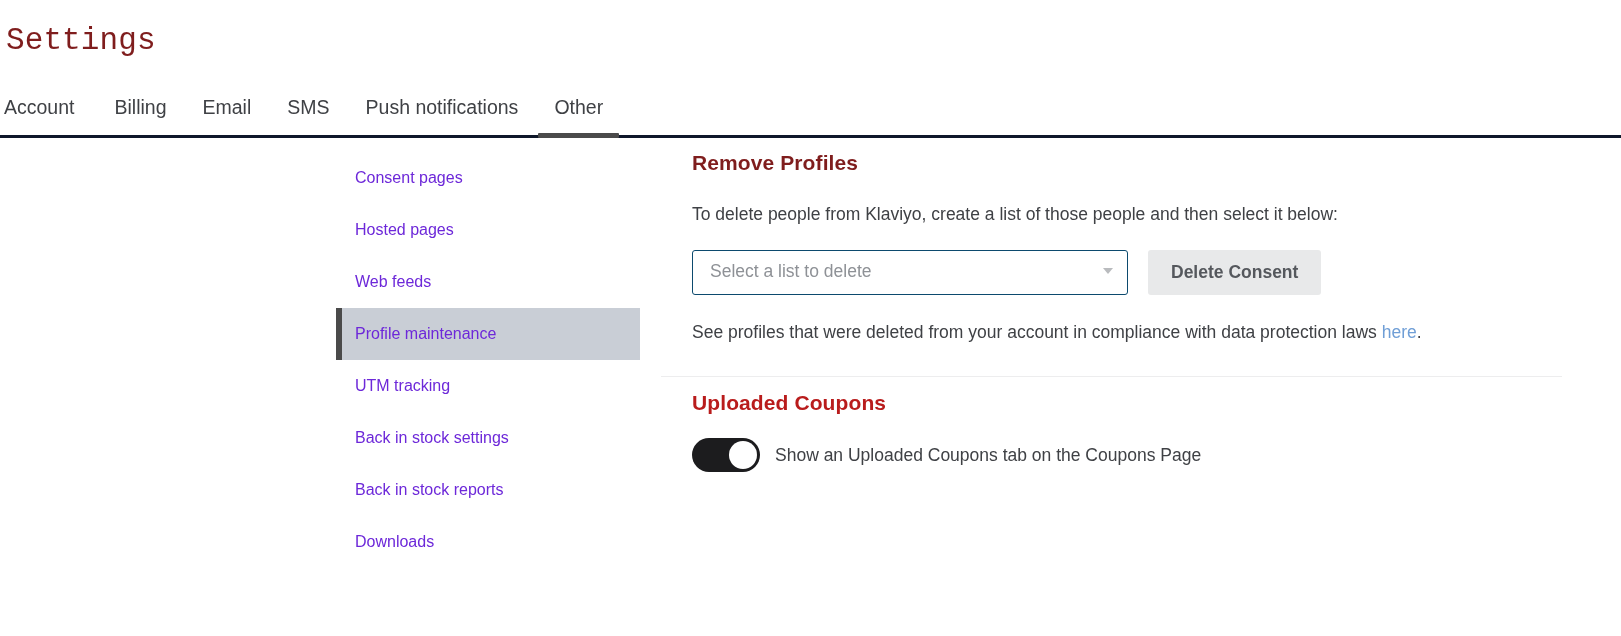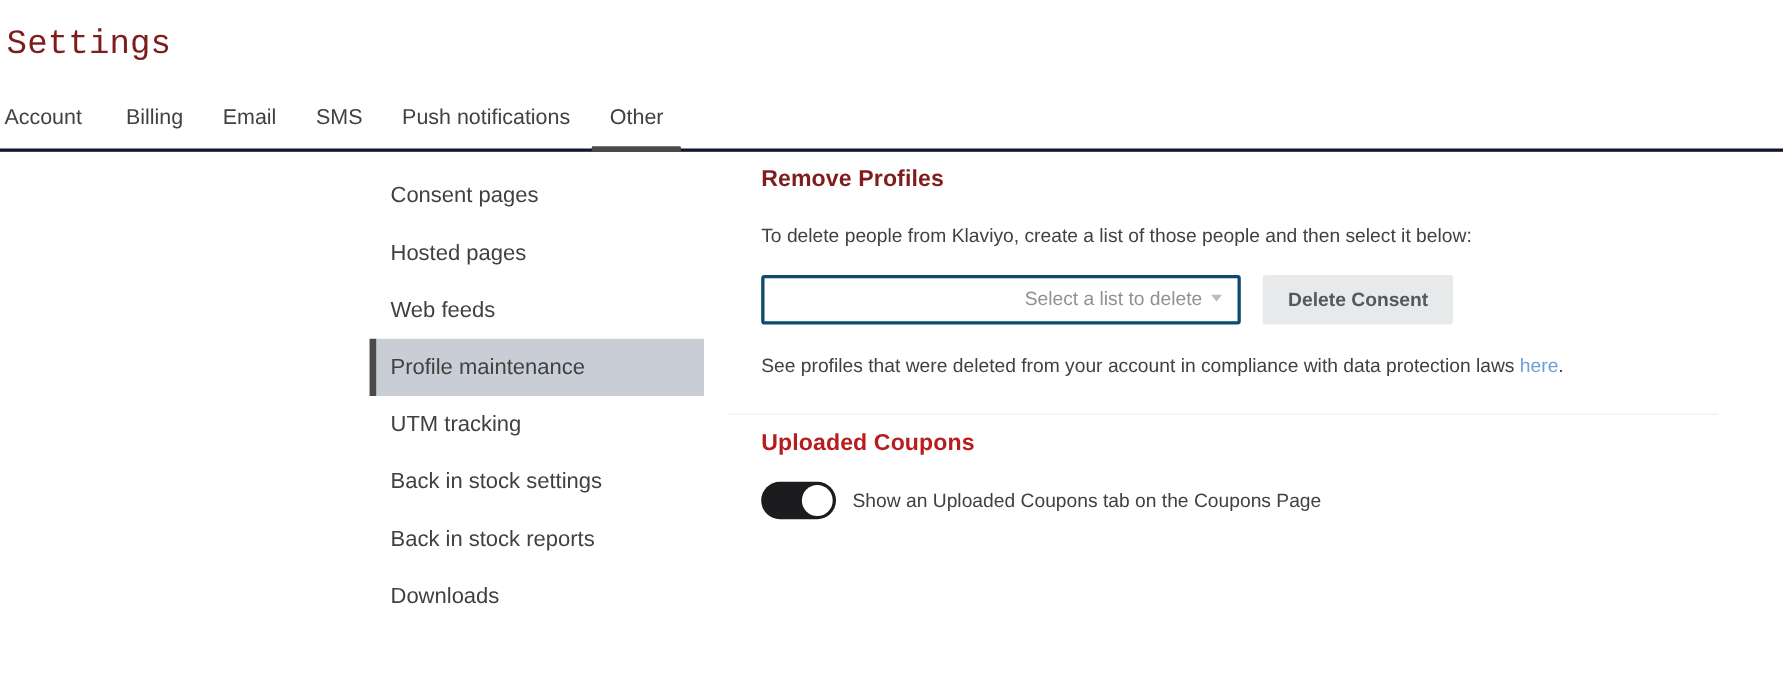--- a/index.html
+++ b/index.html
@@ -78,23 +78,23 @@
     width: 336px;
     flex: 0 0 336px;
   }
   .sidenav {
     width: 304px;
     flex: 0 0 304px;
     padding-top: 2px;
   }
   .sidenav-item {
     position: relative;
-    font-size: 20px;
+    font-size: 16px;
     line-height: 24px;
-    color: #404040;
+    color: #6d28d9;
     padding: 14px 0 14px 19px;
     cursor: pointer;
     white-space: nowrap;
   }
   .sidenav-item.active {
     background: #c9ced6;
     border-left: 6px solid #4a4a4a;
     padding-left: 13px;
   }
 
@@ -127,28 +127,27 @@
     margin-top: 25px;
   }
   .select-wrap {
     position: relative;
     width: 436px;
     height: 45px;
   }
   .select-box {
     width: 100%;
     height: 100%;
-    border: 3px solid #0c4a6e;
+    border: 1px solid #0c4a6e;
     border-radius: 3px;
     background: #ffffff;
     display: flex;
     align-items: center;
     padding: 0 14px 4px 17px;
     cursor: pointer;
-    text-align: right;
   }
   .select-placeholder {
     font-size: 17.5px;
     color: #8e9196;
     line-height: 22px;
     flex: 1 1 auto;
     white-space: nowrap;
     overflow: hidden;
   }
   .caret {

